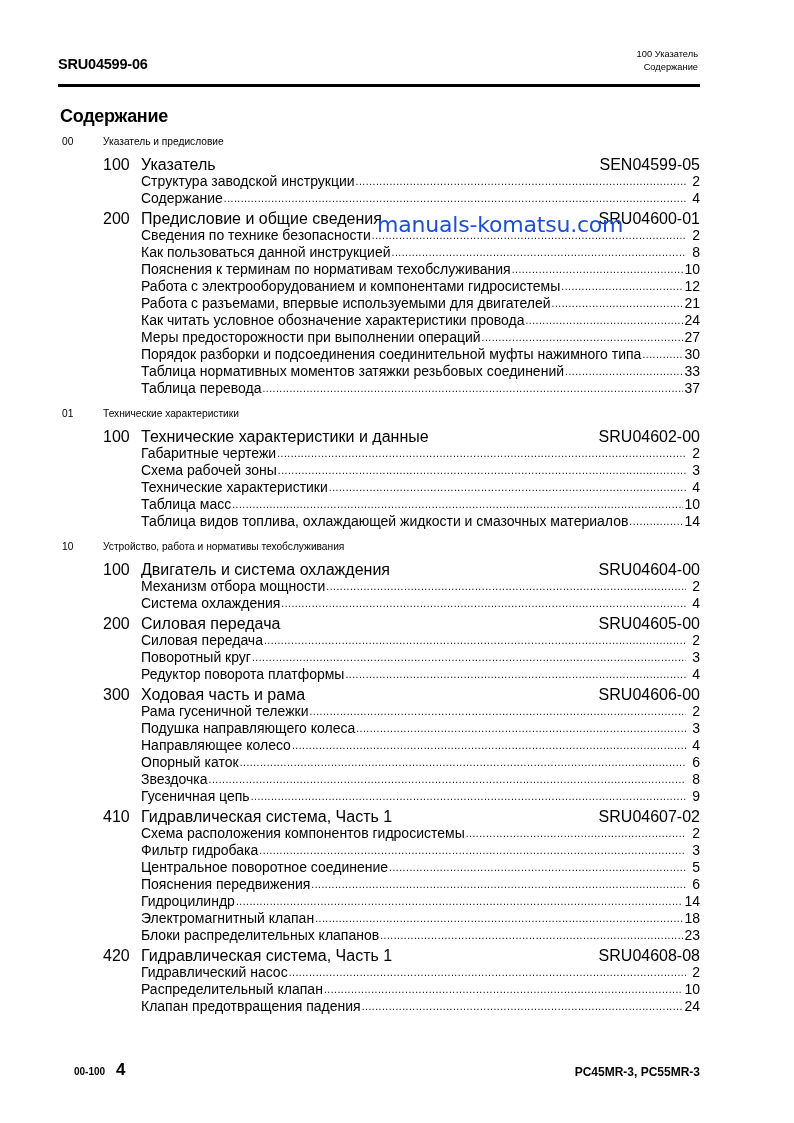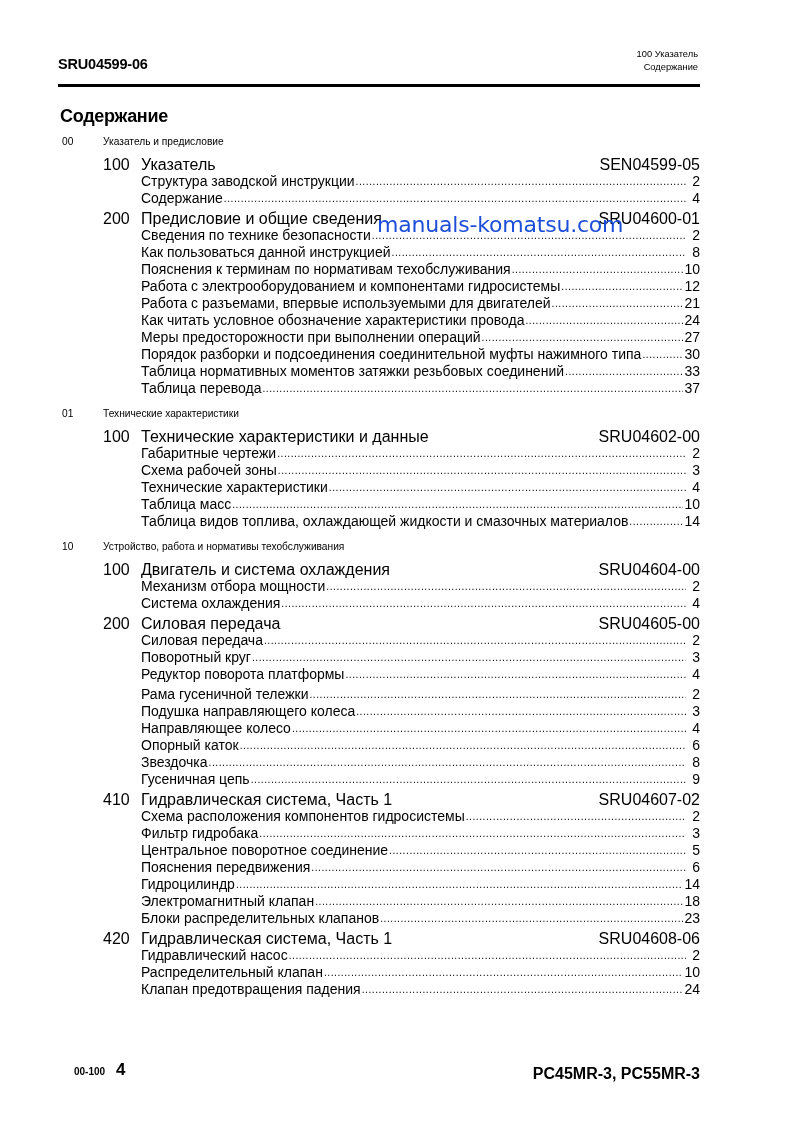--- a/index.html
+++ b/index.html
@@ -191,21 +191,21 @@
     position: absolute;
     left: 58px;
     top: 0;
     font-size: 17px;
     font-weight: 700;
   }
   .footer-right {
     position: absolute;
     right: 0;
     top: 5px;
-    font-size: 16px;
+    font-size: 12px;
     font-weight: 700;
     white-space: nowrap;
     margin-left: 39px;
   }
 </style>
 </head>
 <body>
 
 <div class="page">
 
@@ -386,20 +386,25 @@
             <span class="entry-page">3</span>
           </div>
           <div class="entry">
             <span class="entry-label">Редуктор поворота платформы</span>
             <span class="entry-dots"></span>
             <span class="entry-page">4</span>
           </div>
         </div>
         <div class="gap-sub"></div>
         <div class="sub">
+          <div class="sub-head">
+            <span class="sub-num">300</span>
+            <span class="sub-title">Ходовая часть и рама</span>
+            <span class="sub-code">SRU04606-00</span>
+          </div>
           <div class="entry">
             <span class="entry-label">Рама гусеничной тележки</span>
             <span class="entry-dots"></span>
             <span class="entry-page">2</span>
           </div>
           <div class="entry">
             <span class="entry-label">Подушка направляющего колеса</span>
             <span class="entry-dots"></span>
             <span class="entry-page">3</span>
           </div>
@@ -465,21 +470,21 @@
             <span class="entry-label">Блоки распределительных клапанов</span>
             <span class="entry-dots"></span>
             <span class="entry-page">23</span>
           </div>
         </div>
         <div class="gap-sub"></div>
         <div class="sub">
           <div class="sub-head">
             <span class="sub-num">420</span>
             <span class="sub-title">Гидравлическая система, Часть 1</span>
-            <span class="sub-code">SRU04608-06</span>
+            <span class="sub-code">SRU04608-08</span>
           </div>
           <div class="entry">
             <span class="entry-label">Гидравлический насос</span>
             <span class="entry-dots"></span>
             <span class="entry-page">2</span>
           </div>
           <div class="entry">
             <span class="entry-label">Распределительный клапан</span>
             <span class="entry-dots"></span>
             <span class="entry-page">10</span>

